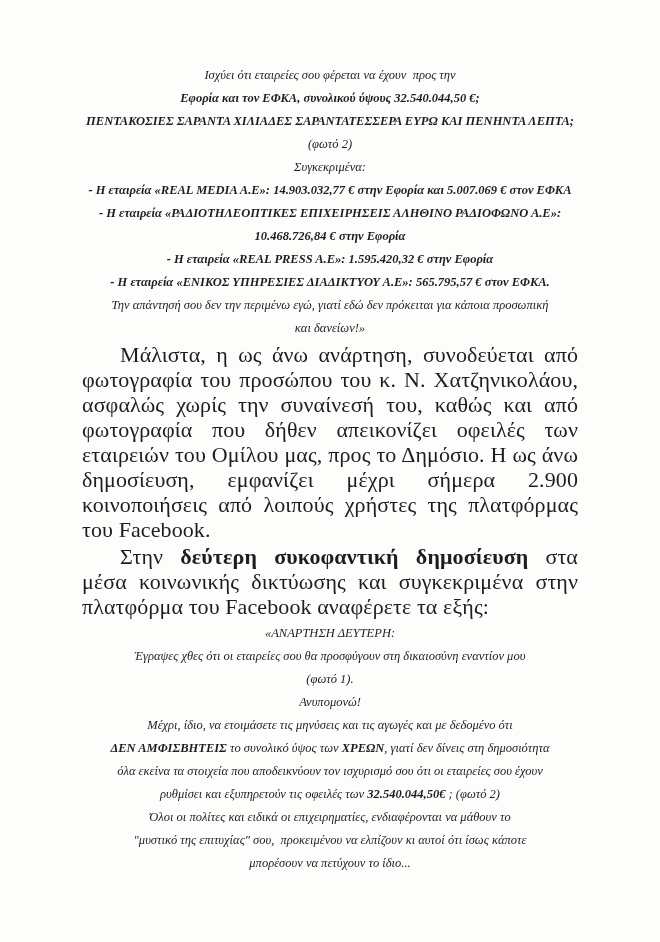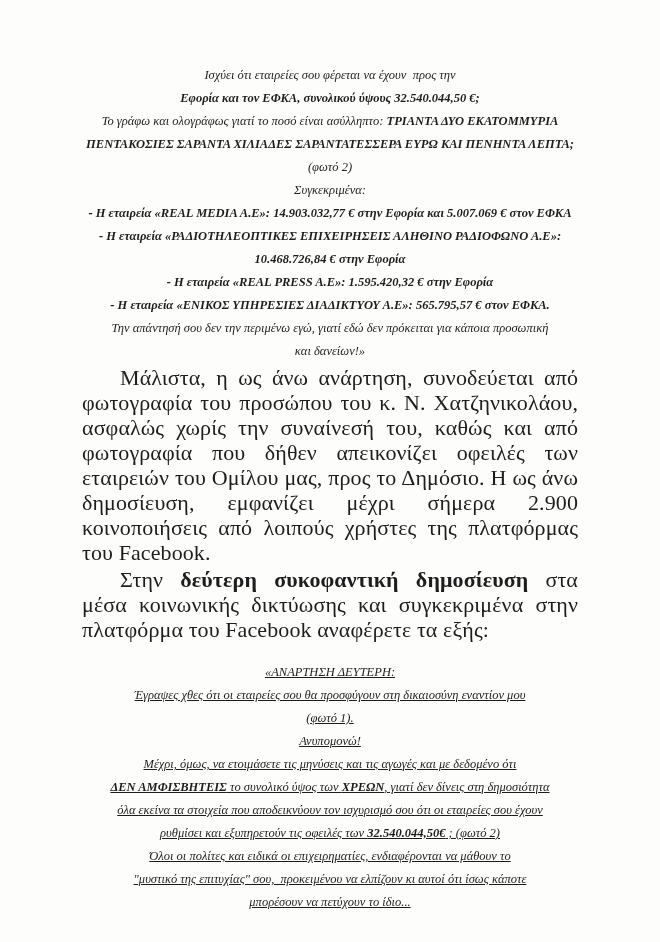--- a/index.html
+++ b/index.html
@@ -29,31 +29,30 @@
   
   .body-par{
     margin:2px 0 0 0;
     font-size:22px;
     line-height:25px;
     text-align:justify;
     text-indent:38px;
     letter-spacing:0.1px;
   }
   .par-gap{}
-  .quote2{margin-top:19px;text-decoration:underline;}
+  .quote2{margin-top:3px;}
 </style>
 </head>
 <body>
 
 <div class="page">
 
   <div class="quote">
       <div class="qline"><span>Ισχύει ότι εταιρείες σου φέρεται να έχουν </span><span> προς την</span></div>
       <div class="qline"><span class="b">Εφορία και τον ΕΦΚΑ, συνολικού ύψους 32.540.044,50 €;</span></div>
-      <div class="qline"><span>Το γράφω και ολογράφως γιατί το ποσό είναι ασύλληπτο: </span><span class="b">ΤΡΙΑΝΤΑ ΔΥΟ ΕΚΑΤΟΜΜΥΡΙΑ</span></div>
       <div class="qline"><span class="b">ΠΕΝΤΑΚΟΣΙΕΣ ΣΑΡΑΝΤΑ ΧΙΛΙΑΔΕΣ ΣΑΡΑΝΤΑΤΕΣΣΕΡΑ ΕΥΡΩ ΚΑΙ ΠΕΝΗΝΤΑ ΛΕΠΤΑ;</span></div>
       <div class="qline"><span>(φωτό 2)</span></div>
       <div class="qline"><span>Συγκεκριμένα:</span></div>
       <div class="qline"><span class="b">- Η εταιρεία «REAL MEDIA A.E»: 14.903.032,77 € στην Εφορία και 5.007.069 € στον ΕΦΚΑ</span></div>
       <div class="qline"><span class="b">- Η εταιρεία «ΡΑΔΙΟΤΗΛΕΟΠΤΙΚΕΣ ΕΠΙΧΕΙΡΗΣΕΙΣ ΑΛΗΘΙΝΟ ΡΑΔΙΟΦΩΝΟ Α.Ε»:</span></div>
       <div class="qline"><span class="b">10.468.726,84 € στην Εφορία</span></div>
       <div class="qline"><span class="b">- Η εταιρεία «REAL PRESS A.E»: 1.595.420,32 € στην Εφορία</span></div>
       <div class="qline"><span class="b">- Η εταιρεία «ΕΝΙΚΟΣ ΥΠΗΡΕΣΙΕΣ ΔΙΑΔΙΚΤΥΟΥ Α.Ε»: 565.795,57 € στον ΕΦΚΑ.</span></div>
       <div class="qline"><span>Την απάντησή σου δεν την περιμένω εγώ, γιατί εδώ δεν πρόκειται για κάποια προσωπική</span></div>
       <div class="qline"><span>και δανείων!»</span></div>
@@ -61,21 +60,21 @@
 
   <p class="body-par"><span>Μάλιστα, η ως άνω ανάρτηση, συνοδεύεται από φωτογραφία του προσώπου του κ. Ν. Χατζηνικολάου, ασφαλώς χωρίς την συναίνεσή του, καθώς και από φωτογραφία που δήθεν απεικονίζει οφειλές των εταιρειών του Ομίλου μας, προς το Δημόσιο. Η ως άνω δημοσίευση, εμφανίζει μέχρι σήμερα 2.900 κοινοποιήσεις από λοιπούς χρήστες της πλατφόρμας του Facebook.</span></p>
 
   <p class="body-par par-gap"><span>Στην </span><span class="b">δεύτερη συκοφαντική δημοσίευση</span><span> στα μέσα κοινωνικής δικτύωσης και συγκεκριμένα στην πλατφόρμα του Facebook αναφέρετε τα εξής:</span></p>
 
   <div class="quote quote2">
       <div class="qline"><span>«ΑΝΑΡΤΗΣΗ ΔΕΥΤΕΡΗ:</span></div>
       <div class="qline"><span>Έγραψες χθες ότι οι εταιρείες σου θα προσφύγουν στη δικαιοσύνη εναντίον μου</span></div>
       <div class="qline"><span>(φωτό 1).</span></div>
       <div class="qline"><span>Ανυπομονώ!</span></div>
-      <div class="qline"><span>Μέχρι, όμως, να ετοιμάσετε τις μηνύσεις και τις αγωγές και με δεδομένο ότι</span></div>
+      <div class="qline"><span>Μέχρι, ίδιο, να ετοιμάσετε τις μηνύσεις και τις αγωγές και με δεδομένο ότι</span></div>
       <div class="qline"><span class="b">ΔΕΝ ΑΜΦΙΣΒΗΤΕΙΣ</span><span> το συνολικό ύψος των </span><span class="b">ΧΡΕΩΝ</span><span>, γιατί δεν δίνεις στη δημοσιότητα</span></div>
       <div class="qline"><span>όλα εκείνα τα στοιχεία που αποδεικνύουν τον ισχυρισμό σου ότι οι εταιρείες σου έχουν</span></div>
       <div class="qline"><span>ρυθμίσει και εξυπηρετούν τις οφειλές των </span><span class="b">32.540.044,50€</span><span> ; (φωτό 2)</span></div>
       <div class="qline"><span>Όλοι οι πολίτες και ειδικά οι επιχειρηματίες, ενδιαφέρονται να μάθουν το</span></div>
       <div class="qline"><span>"μυστικό της επιτυχίας" σου,  προκειμένου να ελπίζουν κι αυτοί ότι ίσως κάποτε</span></div>
       <div class="qline"><span>μπορέσουν να πετύχουν το ίδιο...</span></div>
     </div>
 
 </div>
 

